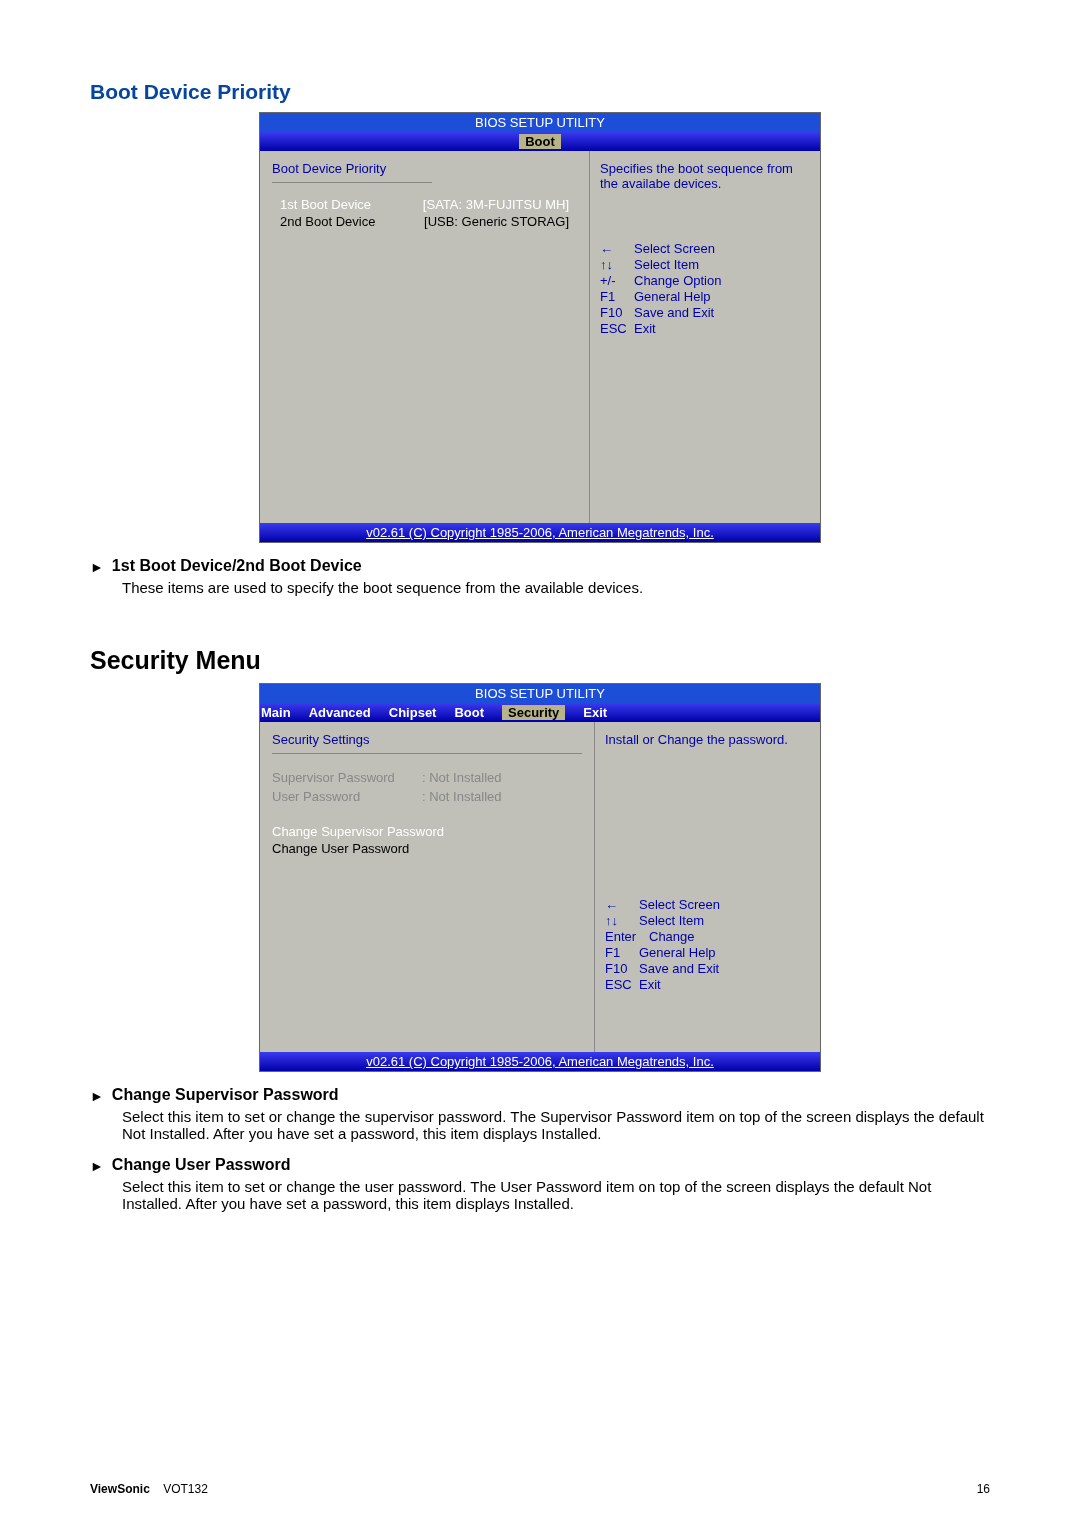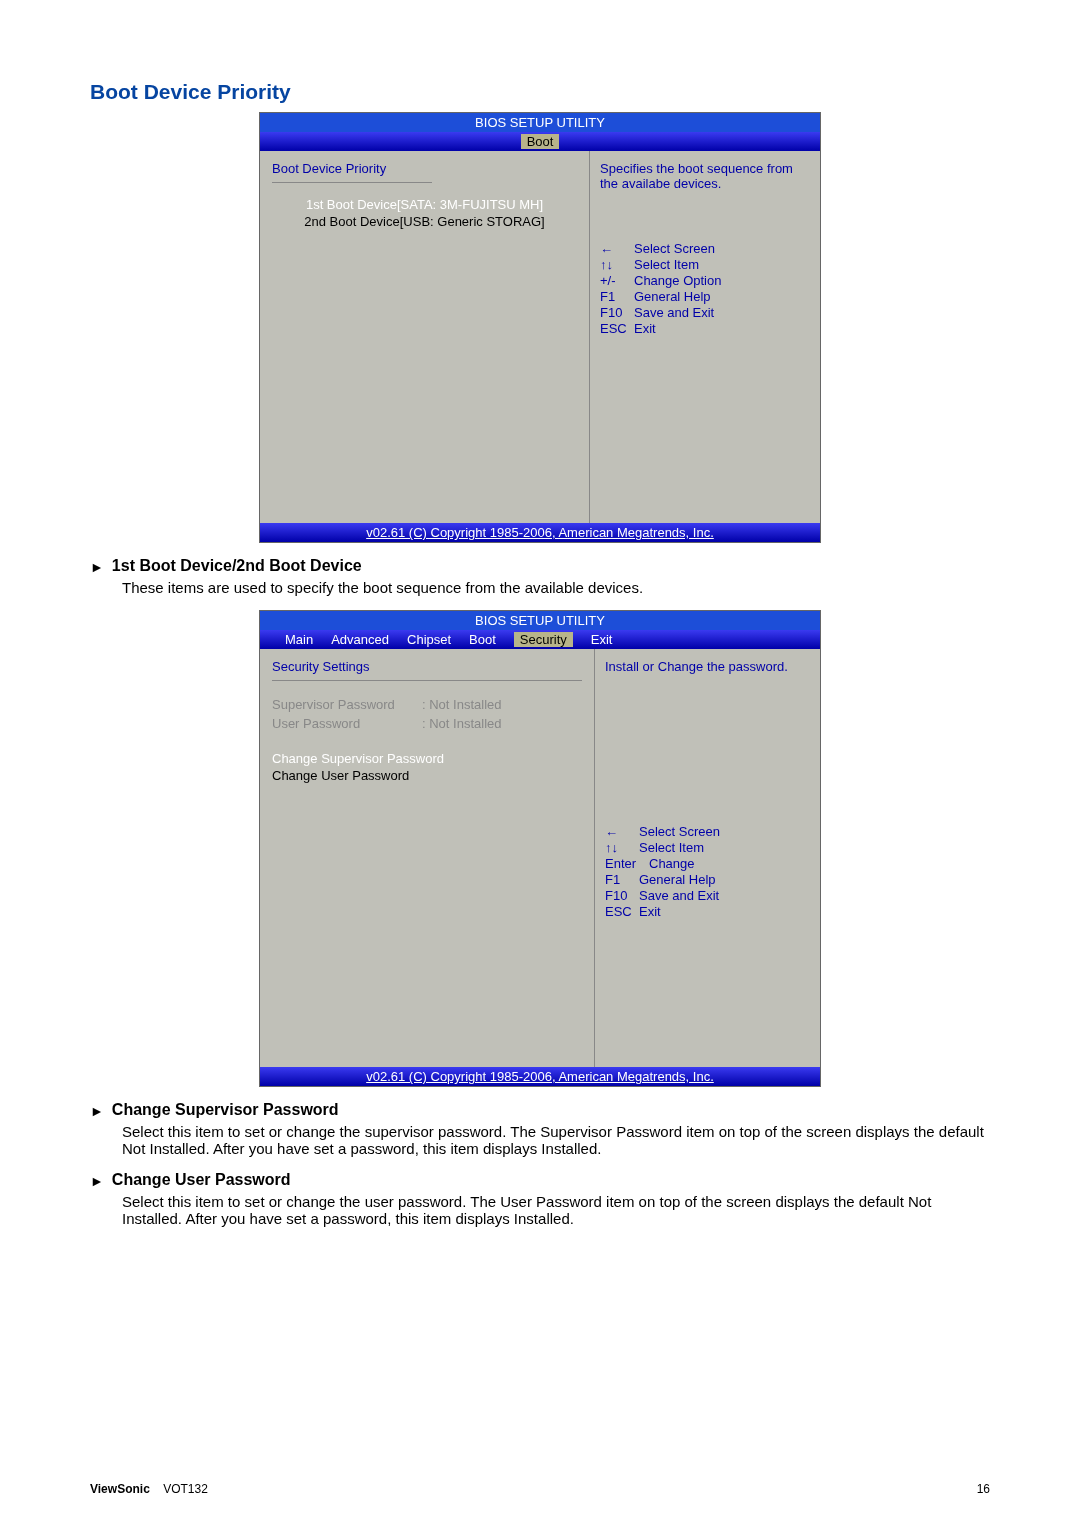--- a/index.html
+++ b/index.html
@@ -42,23 +42,24 @@
     background: #1d4ed8;
     color: #fff;
     text-align: center;
     padding: 2px 0;
     font-size: 13px;
   }
   .bios-tabs {
     background: linear-gradient(#3a3af0, #0000a8);
     color: #fff;
     display: flex;
-    padding: 2px 25px;
+    padding: 2px 1px;
     font-size: 13px;
     gap: 18px;
+    font-weight: bold;
   }
   .bios-tabs.single {
     justify-content: center;
   }
   .bios-tab-active {
     background: #b8b48a;
     color: #000;
     padding: 0 6px;
   }
   .bios-body {
@@ -90,22 +91,22 @@
     color: #0000a8;
     margin-bottom: 6px;
   }
   .bios-left .rule {
     border-top: 1px solid #888;
     margin: 6px 0 14px 0;
     width: 160px;
   }
   .bios-row {
     display: flex;
-    justify-content: center;
-    margin: 2px 0;
+    justify-content: space-between;
+    margin: 2px 8px;
   }
   .bios-row .label { color: #888; }
   .bios-row.sel .label { color: #fff; }
   .bios-row .val { color: #000000; }
   .bios-row.sel .val { color: #fff; }
   .bios-item-white { color: #fff; margin: 2px 0; }
   .bios-item-black { color: #000; margin: 2px 0; }
   .bios-item-grey { color: #888; margin: 2px 0; }
   .help-keys {
     margin-top: 40px;
@@ -186,32 +187,33 @@
   <div class="arrow-item">
     <span class="tri">►</span>
     <div>
       <div class="hd">1st Boot Device/2nd Boot Device</div>
     </div>
   </div>
   <div class="arrow-block">
     <div class="txt">These items are used to specify the boot sequence from the available devices.</div>
   </div>
 
+  <div class="section-h1">Security Menu</div>
 
   <div class="bios-shot">
     <div class="bios-title">BIOS SETUP UTILITY</div>
     <div class="bios-tabs">
       <span>Main</span>
       <span>Advanced</span>
       <span>Chipset</span>
       <span>Boot</span>
       <span class="bios-tab-active">Security</span>
       <span>Exit</span>
     </div>
-    <div class="bios-body" style="height:418px">
+    <div class="bios-body" style="height:330px">
       <div class="bios-left">
         <div class="hdr">Security Settings</div>
         <div class="rule" style="width:310px"></div>
         <div style="display:flex">
           <span class="bios-item-grey" style="width:150px">Supervisor Password</span>
           <span class="bios-item-grey">: Not Installed</span>
         </div>
         <div style="display:flex">
           <span class="bios-item-grey" style="width:150px">User Password</span>
           <span class="bios-item-grey">: Not Installed</span>

